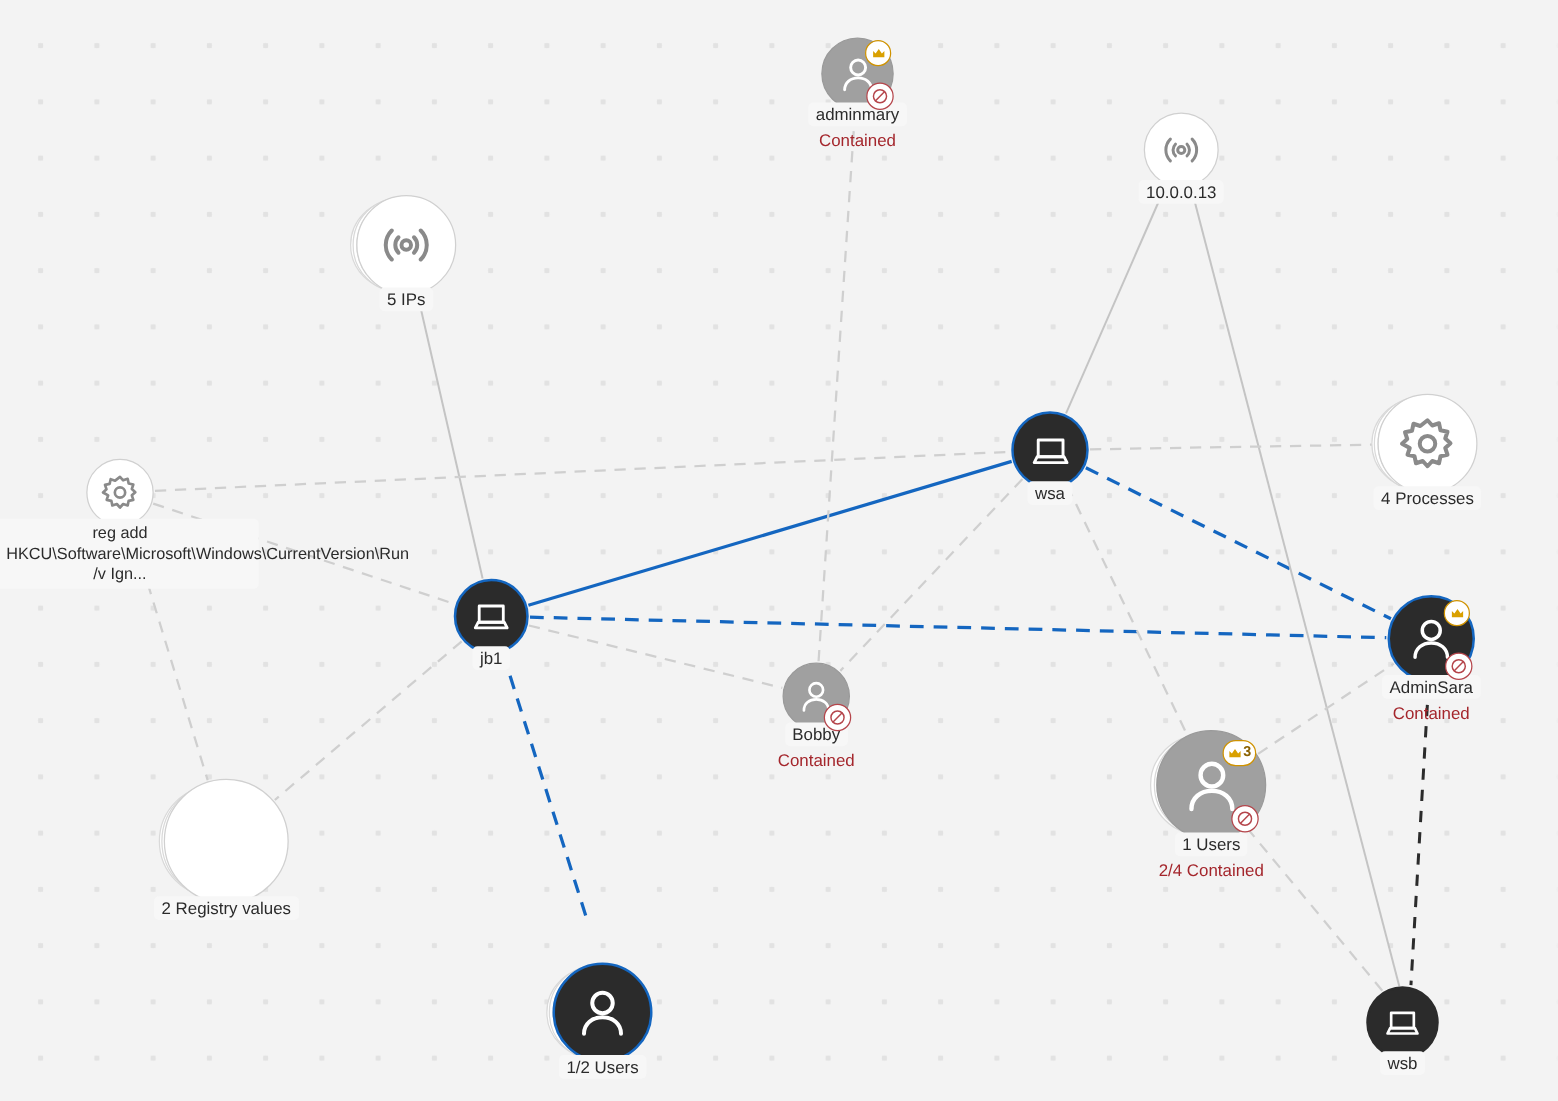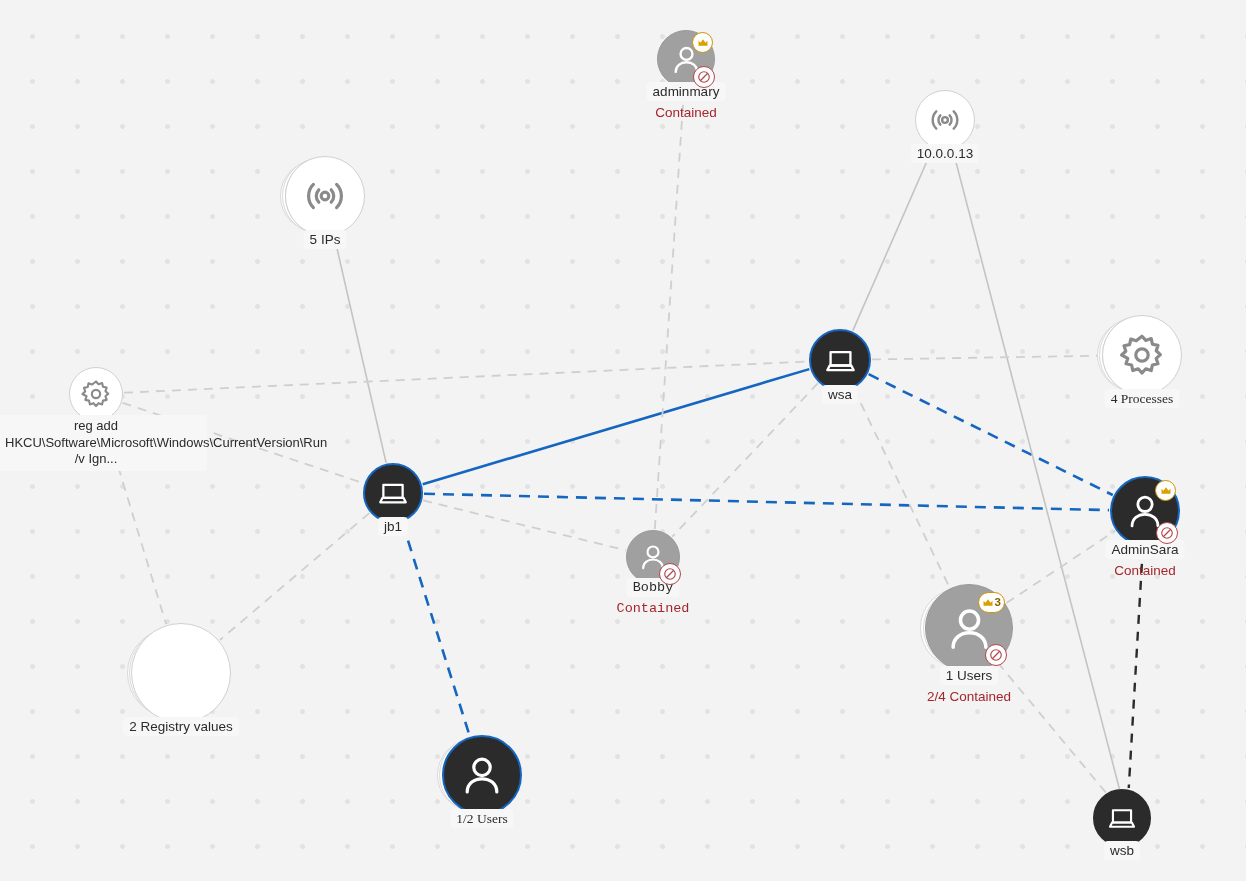--- a/index.html
+++ b/index.html
@@ -205,21 +205,21 @@
               <path d="M17.8 6.2a8.2 8.2 0 010 11.6"></path>
               <circle cx="12" cy="12" r="1.9"></circle>
             </svg>
           </div>
           <div class="labels">
             <div class="node-label">5 IPs</div>
           </div>
         </div>
       </div>
       <div class="node" style="left: 1142px; top: 355px;">
-        <div class="bubble-wrap" style="width: 80px; height: 80px; font-family: Liberation Serif, serif;">
+        <div class="bubble-wrap" style="width: 80px; height: 80px;">
           <div class="stack-l1" style="width: 72px; height: 72px; left: -5px; top: 4px; background: rgb(255, 255, 255); border: 1px solid rgb(217, 217, 217); z-index: 1;"></div>
           <div class="stack-l2" style="width: 75.2px; height: 75.2px; left: -2.6px; top: 2.4px; background: rgb(255, 255, 255); border: 1px solid rgb(217, 217, 217); z-index: 2;"></div>
           <div class="stack-l3" style="width: 77.6px; height: 77.6px; left: 0.2px; top: 1.2px; background: rgb(255, 255, 255); border: 1px solid rgb(217, 217, 217); z-index: 3;"></div>
           <div class="bubble" style="width: 80px; height: 80px; background: rgb(255, 255, 255); border: 1.3px solid rgb(208, 208, 208);">
             <svg width="48" height="48" viewBox="0 0 24 24" fill="none" stroke="#8a8a8a" stroke-width="1.6" stroke-linecap="round" stroke-linejoin="round">
               <circle cx="12" cy="12" r="3.1"></circle>
               <path d="M12 2.6l1.9 2.1 2.7-.9.6 2.8 2.8.6-.9 2.7 2.1 1.9-2.1 1.9.9 2.7-2.8.6-.6 2.8-2.7-.9-1.9 2.1-1.9-2.1-2.7.9-.6-2.8-2.8-.6.9-2.7L1.8 12l2.1-1.9-.9-2.7 2.8-.6.6-2.8 2.7.9z"></path>
             </svg>
           </div>
           <div class="labels">
@@ -285,21 +285,21 @@
               <line x1="5.6" y1="18.4" x2="18.4" y2="5.6"></line>
             </svg>
           </div>
           <div class="labels">
             <div class="node-label">AdminSara</div>
             <div class="node-status">Contained</div>
           </div>
         </div>
       </div>
       <div class="node" style="left: 653px; top: 557px;">
-        <div class="bubble-wrap" style="width: 54px; height: 54px; font-family: Liberation Mono, monospace;">
+        <div class="bubble-wrap" style="width: 54px; height: 54px;">
           <div class="bubble" style="width: 54px; height: 54px; background: rgb(160, 160, 160); border: 1px solid rgb(154, 154, 154);">
             <svg width="32" height="32" viewBox="0 0 24 24" fill="none" stroke="#ffffff" stroke-width="1.6" stroke-linecap="round" stroke-linejoin="round">
               <circle cx="12" cy="8.2" r="4.1"></circle>
               <path d="M4.6 20.5c0-4.1 3.3-6.6 7.4-6.6s7.4 2.5 7.4 6.6"></path>
             </svg>
           </div>
           <div class="badge-block" style="bottom: -1px; right: -1px;">
             <svg width="14" height="14" viewBox="0 0 24 24" fill="none" stroke="#b5454b" stroke-width="2">
               <circle cx="12" cy="12" r="9"></circle>
               <line x1="5.6" y1="18.4" x2="18.4" y2="5.6"></line>
@@ -344,21 +344,21 @@
         <div class="bubble-wrap" style="width: 100px; height: 100px;">
           <div class="stack-l1" style="width: 90px; height: 90px; left: -4px; top: 5px; background: rgb(255, 255, 255); border: 1px solid rgb(217, 217, 217); z-index: 1;"></div>
           <div class="stack-l2" style="width: 94px; height: 94px; left: -2px; top: 3px; background: rgb(255, 255, 255); border: 1px solid rgb(217, 217, 217); z-index: 2;"></div>
           <div class="stack-l3" style="width: 97px; height: 97px; left: 0.5px; top: 1.5px; background: rgb(255, 255, 255); border: 1px solid rgb(217, 217, 217); z-index: 3;"></div>
           <div class="bubble" style="width: 100px; height: 100px; background: rgb(255, 255, 255); border: 1.3px solid rgb(208, 208, 208);"></div>
           <div class="labels">
             <div class="node-label">2 Registry values</div>
           </div>
         </div>
       </div>
-      <div class="node" style="left: 482px; top: 775px; font-family: Liberation Serif, serif;">
+      <div class="node" style="left: 482px; top: 810px;">
         <div class="bubble-wrap" style="width: 80px; height: 80px;">
           <div class="stack-l1" style="width: 72px; height: 72px; left: -5px; top: 4px; background: rgb(255, 255, 255); border: 1px solid rgb(217, 217, 217); z-index: 1;"></div>
           <div class="stack-l2" style="width: 75.2px; height: 75.2px; left: -2.6px; top: 2.4px; background: rgb(255, 255, 255); border: 1px solid rgb(217, 217, 217); z-index: 2;"></div>
           <div class="stack-l3" style="width: 77.6px; height: 77.6px; left: 0.2px; top: 1.2px; background: rgb(255, 255, 255); border: 1px solid rgb(217, 217, 217); z-index: 3;"></div>
           <div class="bubble" style="width: 80px; height: 80px; background: rgb(43, 43, 43); border: 2.5px solid rgb(20, 102, 192);">
             <svg width="48" height="48" viewBox="0 0 24 24" fill="none" stroke="#ffffff" stroke-width="1.6" stroke-linecap="round" stroke-linejoin="round">
               <circle cx="12" cy="8.2" r="4.1"></circle>
               <path d="M4.6 20.5c0-4.1 3.3-6.6 7.4-6.6s7.4 2.5 7.4 6.6"></path>
             </svg>
           </div>

